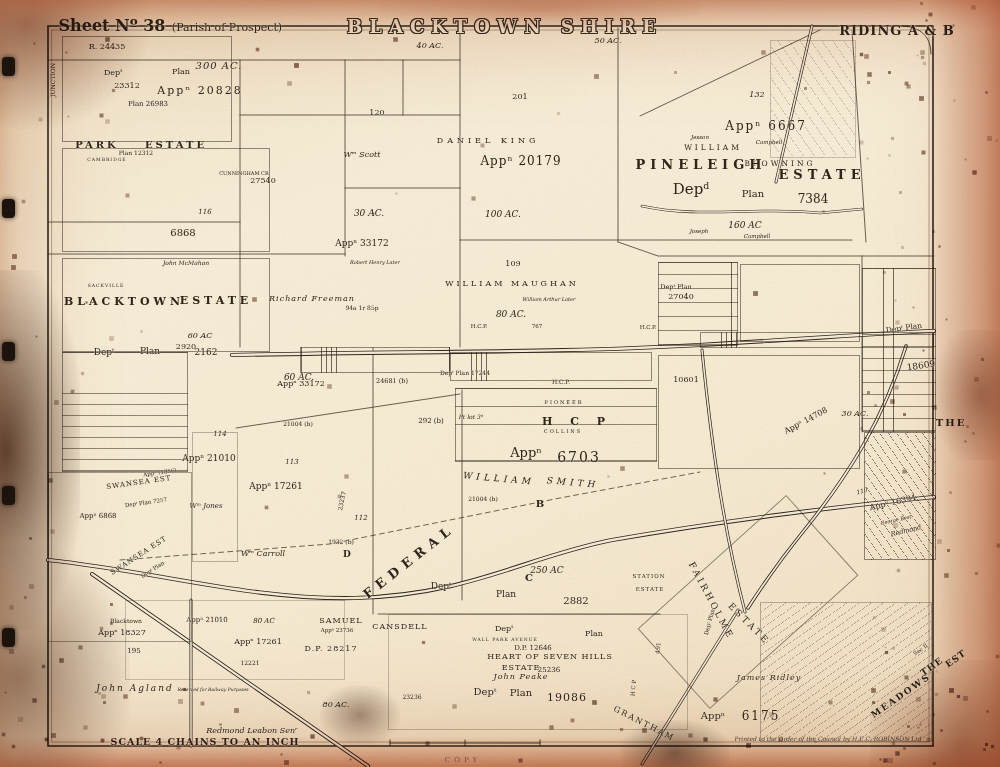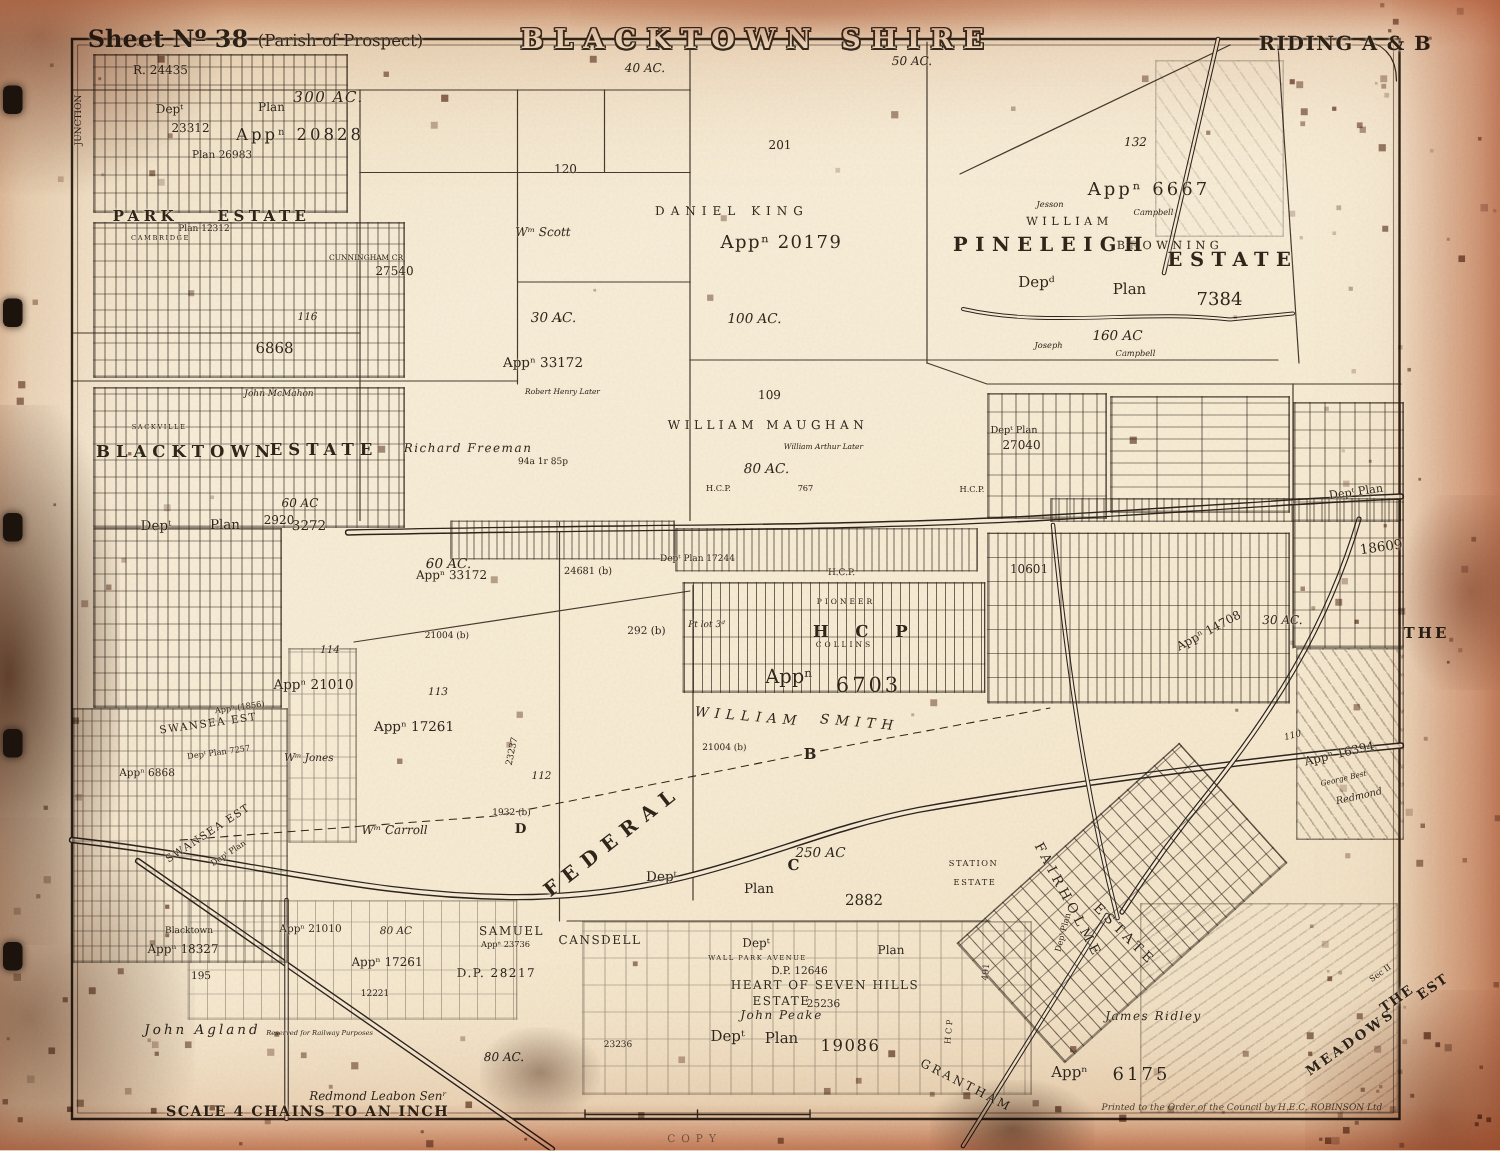--- a/index.html
+++ b/index.html
@@ -135,38 +135,38 @@
         <span class="map-label i" style="left: 205px; top: 212px; font-size: 7px; transform: translate(-50%, -50%) rotate(0deg);">116</span>
         <span class="map-label" style="left: 183px; top: 233px; font-size: 10px; transform: translate(-50%, -50%) rotate(0deg);">6868</span>
         <span class="map-label i" style="left: 186px; top: 263px; font-size: 6px; transform: translate(-50%, -50%) rotate(0deg);">John McMahon</span>
         <span class="map-label" style="left: 106px; top: 286px; font-size: 4.5px; letter-spacing: 1px; transform: translate(-50%, -50%) rotate(0deg);">SACKVILLE</span>
         <span class="map-label b" style="left: 124px; top: 301px; font-size: 11px; letter-spacing: 4px; transform: translate(-50%, -50%) rotate(0deg);">BLACKTOWN</span>
         <span class="map-label b" style="left: 216px; top: 300px; font-size: 11px; letter-spacing: 4px; transform: translate(-50%, -50%) rotate(0deg);">ESTATE</span>
         <span class="map-label i" style="left: 200px; top: 336px; font-size: 8px; transform: translate(-50%, -50%) rotate(0deg);">60 AC</span>
         <span class="map-label" style="left: 104px; top: 352px; font-size: 9px; transform: translate(-50%, -50%) rotate(0deg);">Depᵗ</span>
         <span class="map-label" style="left: 150px; top: 351px; font-size: 9px; transform: translate(-50%, -50%) rotate(0deg);">Plan</span>
         <span class="map-label" style="left: 186px; top: 347px; font-size: 8px; transform: translate(-50%, -50%) rotate(0deg);">2920</span>
-        <span class="map-label" style="left: 206px; top: 352px; font-size: 9px; transform: translate(-50%, -50%) rotate(0deg);">3272</span>
+        <span class="map-label" style="left: 206px; top: 352px; font-size: 9px; transform: translate(-50%, -50%) rotate(0deg);">2162</span>
         <span class="map-label" style="left: 520px; top: 97px; font-size: 8px; transform: translate(-50%, -50%) rotate(0deg);">201</span>
         <span class="map-label" style="left: 377px; top: 113px; font-size: 8px; transform: translate(-50%, -50%) rotate(0deg);">120</span>
         <span class="map-label i" style="left: 362px; top: 155px; font-size: 8px; transform: translate(-50%, -50%) rotate(0deg);">Wᵐ Scott</span>
         <span class="map-label" style="left: 488px; top: 141px; font-size: 8px; letter-spacing: 4px; transform: translate(-50%, -50%) rotate(0deg);">DANIEL KING</span>
         <span class="map-label" style="left: 521px; top: 161px; font-size: 12px; letter-spacing: 1px; transform: translate(-50%, -50%) rotate(0deg);">Appⁿ 20179</span>
         <span class="map-label i" style="left: 369px; top: 213px; font-size: 9px; transform: translate(-50%, -50%) rotate(0deg);">30 AC.</span>
         <span class="map-label i" style="left: 503px; top: 214px; font-size: 9px; transform: translate(-50%, -50%) rotate(0deg);">100 AC.</span>
         <span class="map-label" style="left: 362px; top: 243px; font-size: 9px; transform: translate(-50%, -50%) rotate(0deg);">Appⁿ 33172</span>
         <span class="map-label i" style="left: 757px; top: 95px; font-size: 8px; transform: translate(-50%, -50%) rotate(0deg);">132</span>
         <span class="map-label" style="left: 766px; top: 126px; font-size: 12px; letter-spacing: 2px; transform: translate(-50%, -50%) rotate(0deg);">Appⁿ 6667</span>
         <span class="map-label i" style="left: 700px; top: 138px; font-size: 5.5px; transform: translate(-50%, -50%) rotate(0deg);">Jesson</span>
         <span class="map-label" style="left: 713px; top: 148px; font-size: 7.5px; letter-spacing: 3px; transform: translate(-50%, -50%) rotate(0deg);">WILLIAM</span>
         <span class="map-label i" style="left: 769px; top: 143px; font-size: 5.5px; transform: translate(-50%, -50%) rotate(0deg);">Campbell</span>
         <span class="map-label" style="left: 780px; top: 164px; font-size: 7.5px; letter-spacing: 3px; transform: translate(-50%, -50%) rotate(0deg);">BROWNING</span>
         <span class="map-label b" style="left: 701px; top: 164px; font-size: 13px; letter-spacing: 5px; transform: translate(-50%, -50%) rotate(0deg);">PINELEIGH</span>
         <span class="map-label b" style="left: 822px; top: 174px; font-size: 13px; letter-spacing: 5px; transform: translate(-50%, -50%) rotate(0deg);">ESTATE</span>
-        <span class="map-label" style="left: 691px; top: 189px; font-size: 10px; transform: translate(-50%, -50%) rotate(0deg);">Depᵈ</span>
+        <span class="map-label" style="left: 691px; top: 189px; font-size: 15px; transform: translate(-50%, -50%) rotate(0deg);">Depᵈ</span>
         <span class="map-label" style="left: 753px; top: 194px; font-size: 10px; transform: translate(-50%, -50%) rotate(0deg);">Plan</span>
         <span class="map-label" style="left: 813px; top: 199px; font-size: 12px; transform: translate(-50%, -50%) rotate(0deg);">7384</span>
         <span class="map-label i" style="left: 745px; top: 225px; font-size: 9px; transform: translate(-50%, -50%) rotate(0deg);">160 AC</span>
         <span class="map-label i" style="left: 699px; top: 232px; font-size: 5.5px; transform: translate(-50%, -50%) rotate(0deg);">Joseph</span>
         <span class="map-label i" style="left: 757px; top: 237px; font-size: 5.5px; transform: translate(-50%, -50%) rotate(0deg);">Campbell</span>
         <span class="map-label i" style="left: 375px; top: 262px; font-size: 5px; transform: translate(-50%, -50%) rotate(0deg);">Robert Henry Later</span>
         <span class="map-label i" style="left: 312px; top: 299px; font-size: 8px; letter-spacing: 1px; transform: translate(-50%, -50%) rotate(0deg);">Richard Freeman</span>
         <span class="map-label" style="left: 362px; top: 308px; font-size: 6px; transform: translate(-50%, -50%) rotate(0deg);">94a 1r 85p</span>
         <span class="map-label" style="left: 513px; top: 264px; font-size: 8px; transform: translate(-50%, -50%) rotate(0deg);">109</span>
         <span class="map-label" style="left: 512px; top: 284px; font-size: 8px; letter-spacing: 3px; transform: translate(-50%, -50%) rotate(0deg);">WILLIAM MAUGHAN</span>

